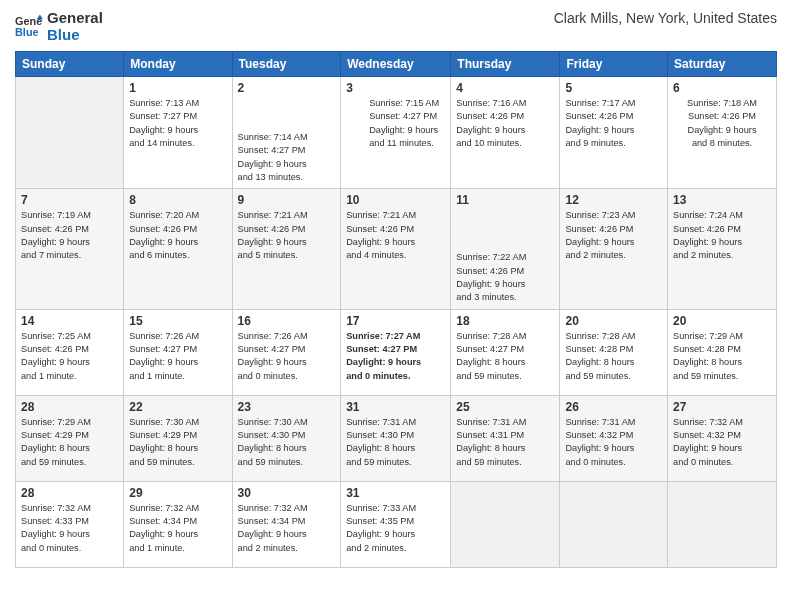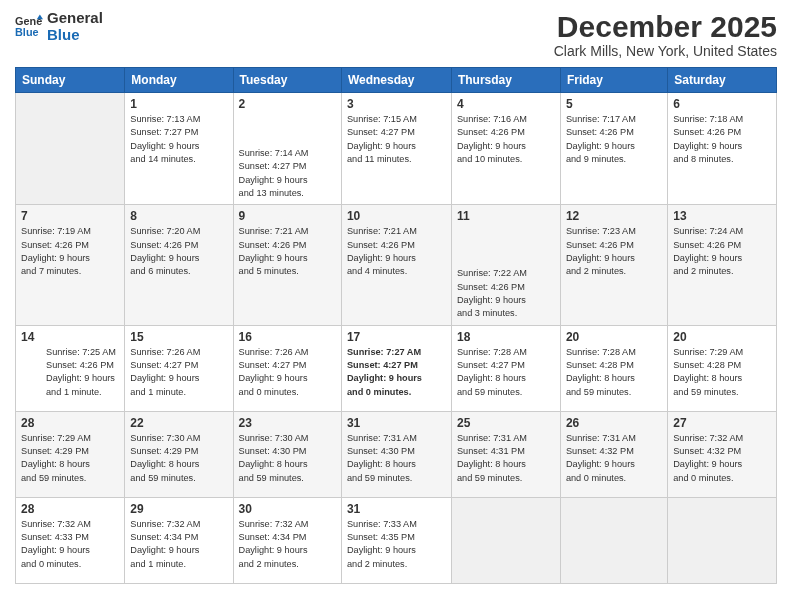--- a/index.html
+++ b/index.html
@@ -100,21 +100,20 @@
         <text x="0" y="16" font-size="14" font-weight="bold" fill="#333" font-family="Arial">General</text>
         <text x="0" y="30" font-size="14" font-weight="bold" fill="#1a6bb5" font-family="Arial">Blue</text>
         <polygon points="28,8 36,8 32,2" fill="#1a6bb5"></polygon>
       </svg>
       <div style="line-height:1.1">
         <div style="font-size:15px;font-weight:bold;color:#333;">General</div>
         <div style="font-size:15px;font-weight:bold;color:#1a6bb5;">Blue</div>
       </div>
     </div>
     <div class="title-block">
-      <div class="main-title">December 2025</div>
       <div class="subtitle">Clark Mills, New York, United States</div>
     </div>
   </div>
 
   <table class="calendar">
     <thead>
       <tr>
       <th>Sunday</th>
           <th>Monday</th>
           <th>Tuesday</th>
@@ -136,42 +135,42 @@
           </td>
           <td>
             <div class="day-number">2</div>
             <div class="day-info" style="white-space: pre-line; margin-top: 36px;">Sunrise: 7:14 AM
 Sunset: 4:27 PM
 Daylight: 9 hours
 and 13 minutes.</div>
           </td>
           <td>
             <div class="day-number">3</div>
-            <div class="day-info" style="white-space: pre-line;">Sunrise: 7:15 AM
+            <div class="day-info" style="white-space: pre-line; margin-left: 23px;">Sunrise: 7:15 AM
 Sunset: 4:27 PM
 Daylight: 9 hours
 and 11 minutes.</div>
           </td>
           <td>
             <div class="day-number">4</div>
             <div class="day-info" style="white-space: pre-line;">Sunrise: 7:16 AM
 Sunset: 4:26 PM
 Daylight: 9 hours
 and 10 minutes.</div>
           </td>
           <td>
             <div class="day-number">5</div>
             <div class="day-info" style="white-space: pre-line;">Sunrise: 7:17 AM
 Sunset: 4:26 PM
 Daylight: 9 hours
 and 9 minutes.</div>
           </td>
           <td>
             <div class="day-number">6</div>
-            <div class="day-info" style="white-space: pre-line;">Sunrise: 7:18 AM
+            <div class="day-info" style="white-space: pre-line; text-align: center;">Sunrise: 7:18 AM
 Sunset: 4:26 PM
 Daylight: 9 hours
 and 8 minutes.</div>
           </td>
         </tr>
         <tr>
           <td>
             <div class="day-number">7</div>
             <div class="day-info" style="white-space: pre-line;">Sunrise: 7:19 AM
 Sunset: 4:26 PM
@@ -217,21 +216,21 @@
             <div class="day-number">13</div>
             <div class="day-info" style="white-space: pre-line;">Sunrise: 7:24 AM
 Sunset: 4:26 PM
 Daylight: 9 hours
 and 2 minutes.</div>
           </td>
         </tr>
         <tr>
           <td>
             <div class="day-number">14</div>
-            <div class="day-info" style="white-space: pre-line; margin-left: 25px;">Sunrise: 7:25 AM
+            <div class="day-info" style="white-space: pre-line;">Sunrise: 7:25 AM
 Sunset: 4:26 PM
 Daylight: 9 hours
 and 1 minute.</div>
           </td>
           <td>
             <div class="day-number">15</div>
             <div class="day-info" style="white-space: pre-line;">Sunrise: 7:26 AM
 Sunset: 4:27 PM
 Daylight: 9 hours
 and 1 minute.</div>

